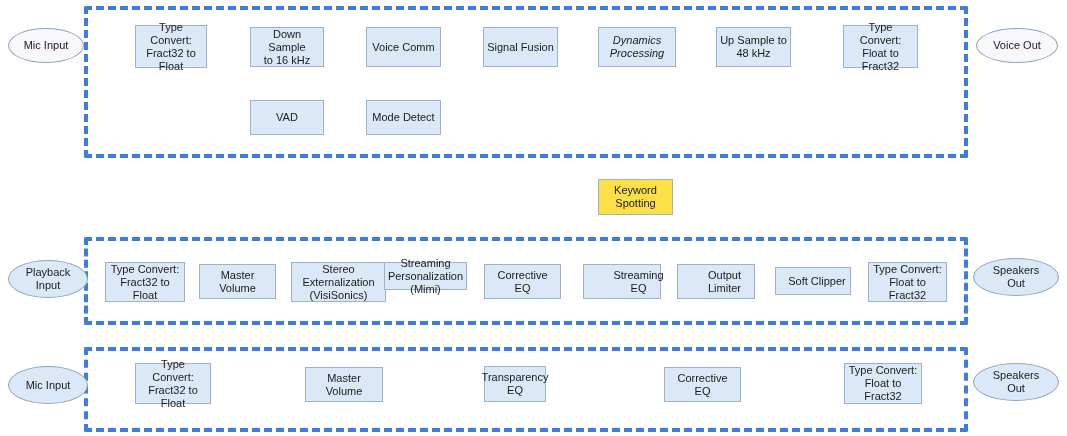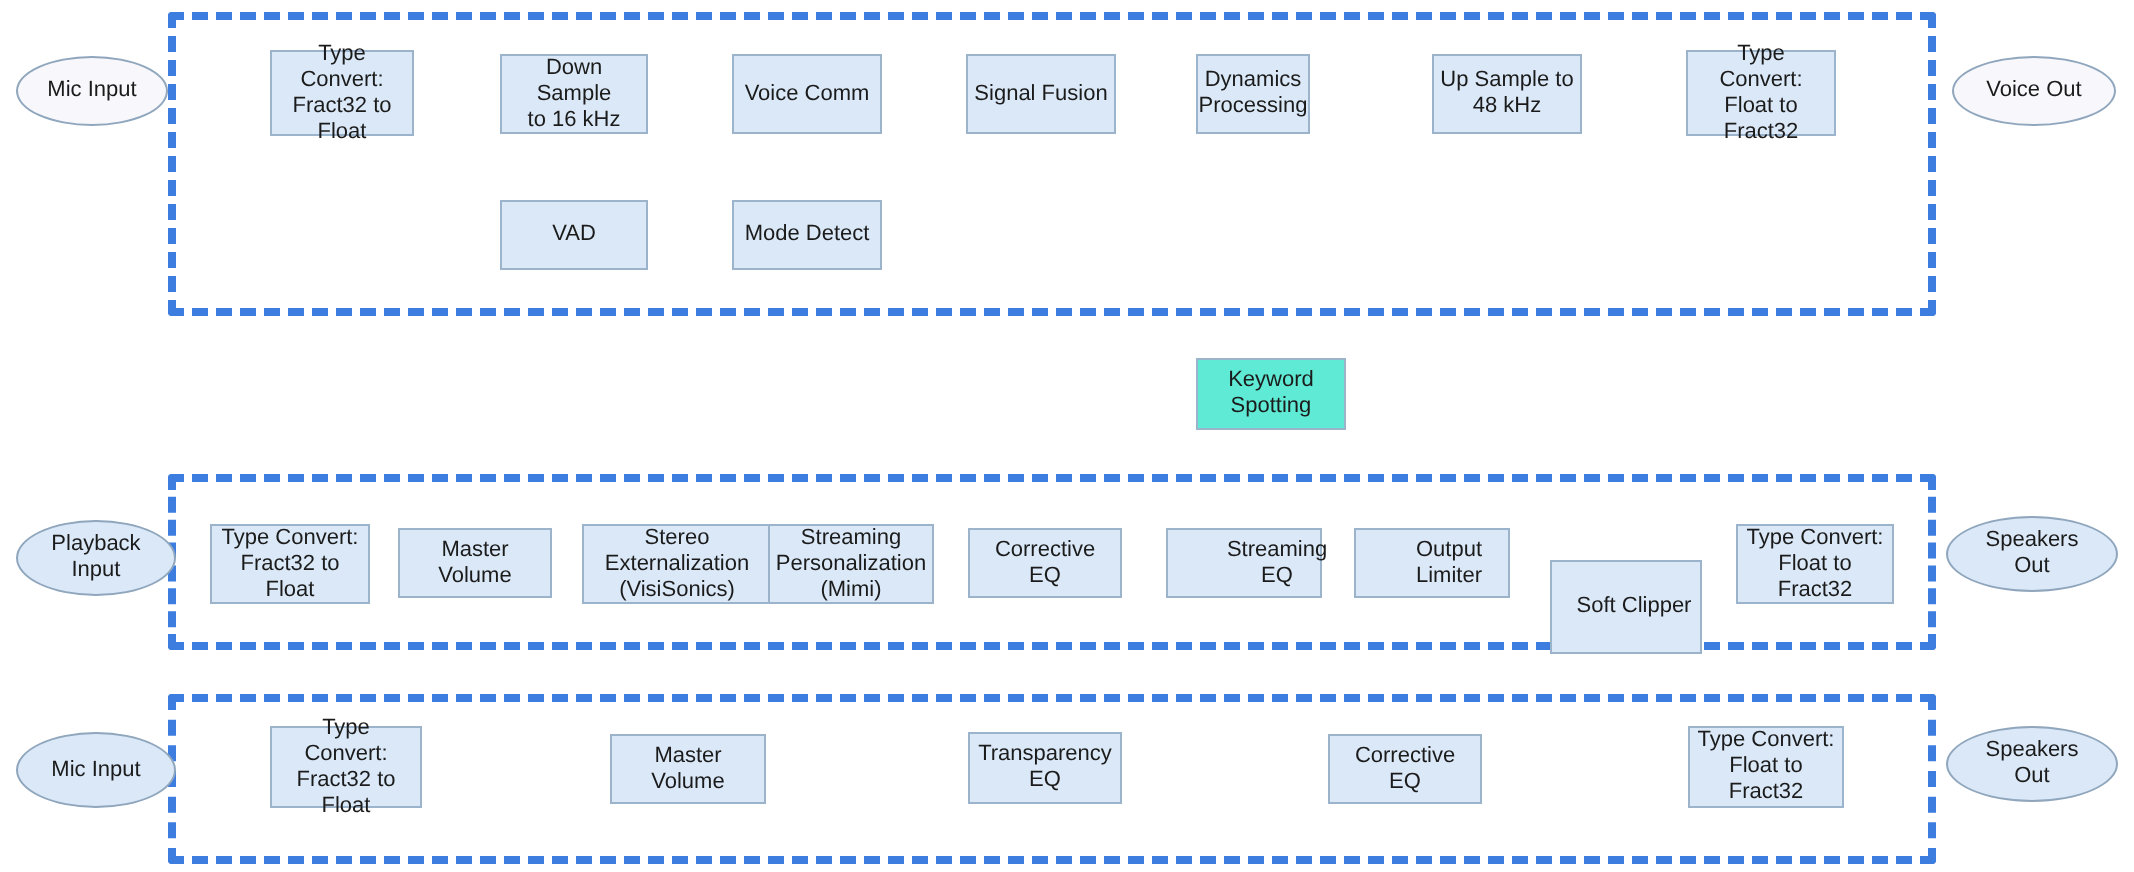--- a/index.html
+++ b/index.html
@@ -68,53 +68,53 @@
       <div class="group-rect" style="left: 84px; top: 347px; width: 884px; height: 85px; border-color: rgb(61, 125, 224);"></div>
     </div>
   <div id="nodes-layer">
       <div class="node-box" style="left: 135px; top: 25px; width: 72px; height: 43px; background: rgb(218, 232, 247); border-color: rgb(156, 179, 204);">Type Convert:
 Fract32 to
 Float</div>
       <div class="node-box" style="left: 250px; top: 27px; width: 74px; height: 40px; background: rgb(218, 232, 247); border-color: rgb(156, 179, 204);">Down Sample
 to 16 kHz</div>
       <div class="node-box" style="left: 366px; top: 27px; width: 75px; height: 40px; background: rgb(218, 232, 247); border-color: rgb(156, 179, 204);">Voice Comm</div>
       <div class="node-box" style="left: 483px; top: 27px; width: 75px; height: 40px; background: rgb(218, 232, 247); border-color: rgb(156, 179, 204); text-align: center;">Signal Fusion</div>
-      <div class="node-box" style="left: 598px; top: 27px; width: 57px; height: 40px; background: rgb(218, 232, 247); border-color: rgb(156, 179, 204);">Dynamics
+      <div class="node-box" style="left: 598px; top: 27px; width: 78px; height: 40px; background: rgb(218, 232, 247); border-color: rgb(156, 179, 204); font-style: italic;">Dynamics
 Processing</div>
       <div class="node-box" style="left: 716px; top: 27px; width: 75px; height: 40px; background: rgb(218, 232, 247); border-color: rgb(156, 179, 204);">Up Sample to
 48 kHz</div>
       <div class="node-box" style="left: 843px; top: 25px; width: 75px; height: 43px; background: rgb(218, 232, 247); border-color: rgb(156, 179, 204);">Type Convert:
 Float to
 Fract32</div>
       <div class="node-box" style="left: 250px; top: 100px; width: 74px; height: 35px; background: rgb(218, 232, 247); border-color: rgb(156, 179, 204);">VAD</div>
       <div class="node-box" style="left: 366px; top: 100px; width: 75px; height: 35px; background: rgb(218, 232, 247); border-color: rgb(156, 179, 204);">Mode Detect</div>
-      <div class="node-box" style="left: 598px; top: 179px; width: 75px; height: 36px; background: #5eead4; border-color: rgb(156, 179, 204);">Keyword
+      <div class="node-box" style="left: 598px; top: 179px; width: 75px; height: 36px; background: #fde047; border-color: rgb(156, 179, 204);">Keyword
 Spotting</div>
       <div class="node-box" style="left: 105px; top: 262px; width: 80px; height: 40px; background: rgb(218, 232, 247); border-color: rgb(156, 179, 204);">Type Convert:
 Fract32 to
 Float</div>
       <div class="node-box" style="left: 199px; top: 264px; width: 77px; height: 35px; background: rgb(218, 232, 247); border-color: rgb(156, 179, 204);">Master Volume</div>
       <div class="node-box" style="left: 291px; top: 262px; width: 95px; height: 40px; background: rgb(218, 232, 247); border-color: rgb(156, 179, 204);">Stereo
 Externalization
 (VisiSonics)</div>
-      <div class="node-box" style="left: 384px; top: 262px; width: 83px; height: 40px; background: rgb(218, 232, 247); border-color: rgb(156, 179, 204);">Streaming
+      <div class="node-box" style="left: 384px; top: 262px; width: 83px; height: 28px; background: rgb(218, 232, 247); border-color: rgb(156, 179, 204);">Streaming
 Personalization
 (Mimi)</div>
       <div class="node-box" style="left: 484px; top: 264px; width: 77px; height: 35px; background: rgb(218, 232, 247); border-color: rgb(156, 179, 204);">Corrective EQ</div>
       <div class="node-box" style="left: 583px; top: 264px; width: 78px; height: 35px; background: rgb(218, 232, 247); border-color: rgb(156, 179, 204); padding-left: 36px;">Streaming EQ</div>
       <div class="node-box" style="left: 677px; top: 264px; width: 78px; height: 35px; background: rgb(218, 232, 247); border-color: rgb(156, 179, 204); padding-left: 20px;">Output Limiter</div>
-      <div class="node-box" style="left: 775px; top: 280px; width: 76px; height: 47px; background: rgb(218, 232, 247); border-color: rgb(156, 179, 204); padding-left: 11px;">Soft Clipper</div>
+      <div class="node-box" style="left: 775px; top: 267px; width: 76px; height: 28px; background: rgb(218, 232, 247); border-color: rgb(156, 179, 204); padding-left: 11px;">Soft Clipper</div>
       <div class="node-box" style="left: 868px; top: 262px; width: 79px; height: 40px; background: rgb(218, 232, 247); border-color: rgb(156, 179, 204);">Type Convert:
 Float to
 Fract32</div>
       <div class="node-box" style="left: 135px; top: 363px; width: 76px; height: 41px; background: rgb(218, 232, 247); border-color: rgb(156, 179, 204);">Type Convert:
 Fract32 to
 Float</div>
       <div class="node-box" style="left: 305px; top: 367px; width: 78px; height: 35px; background: rgb(218, 232, 247); border-color: rgb(156, 179, 204);">Master Volume</div>
-      <div class="node-box" style="left: 484px; top: 366px; width: 77px; height: 36px; background: rgb(218, 232, 247); border-color: rgb(156, 179, 204);">Transparency
+      <div class="node-box" style="left: 484px; top: 366px; width: 62px; height: 36px; background: rgb(218, 232, 247); border-color: rgb(156, 179, 204);">Transparency
 EQ</div>
       <div class="node-box" style="left: 664px; top: 367px; width: 77px; height: 35px; background: rgb(218, 232, 247); border-color: rgb(156, 179, 204);">Corrective EQ</div>
       <div class="node-box" style="left: 844px; top: 363px; width: 78px; height: 41px; background: rgb(218, 232, 247); border-color: rgb(156, 179, 204);">Type Convert:
 Float to
 Fract32</div>
     </div>
   <div id="terminals-layer">
       <div class="node-ellipse fill-light" style="left: 8px; top: 28px; width: 76px; height: 35px; background: rgb(247, 247, 252);">Mic Input</div>
       <div class="node-ellipse fill-light" style="left: 976px; top: 28px; width: 82px; height: 35px; background: rgb(247, 247, 252);">Voice Out</div>
       <div class="node-ellipse fill-blue" style="left: 8px; top: 260px; width: 80px; height: 38px; background: rgb(218, 232, 247);">Playback

